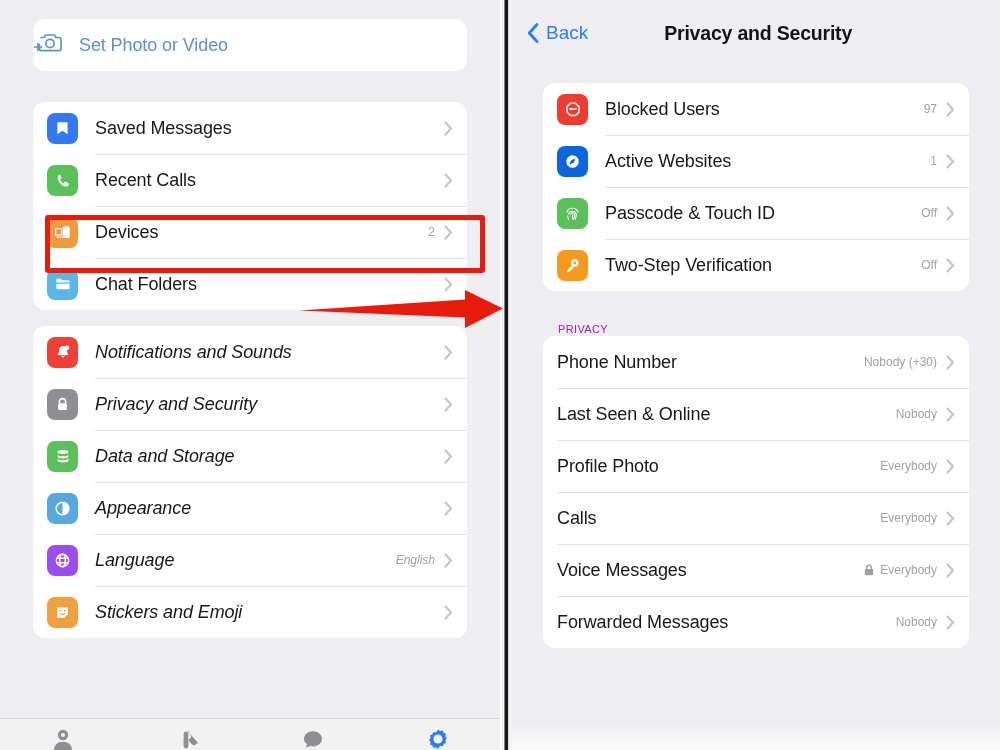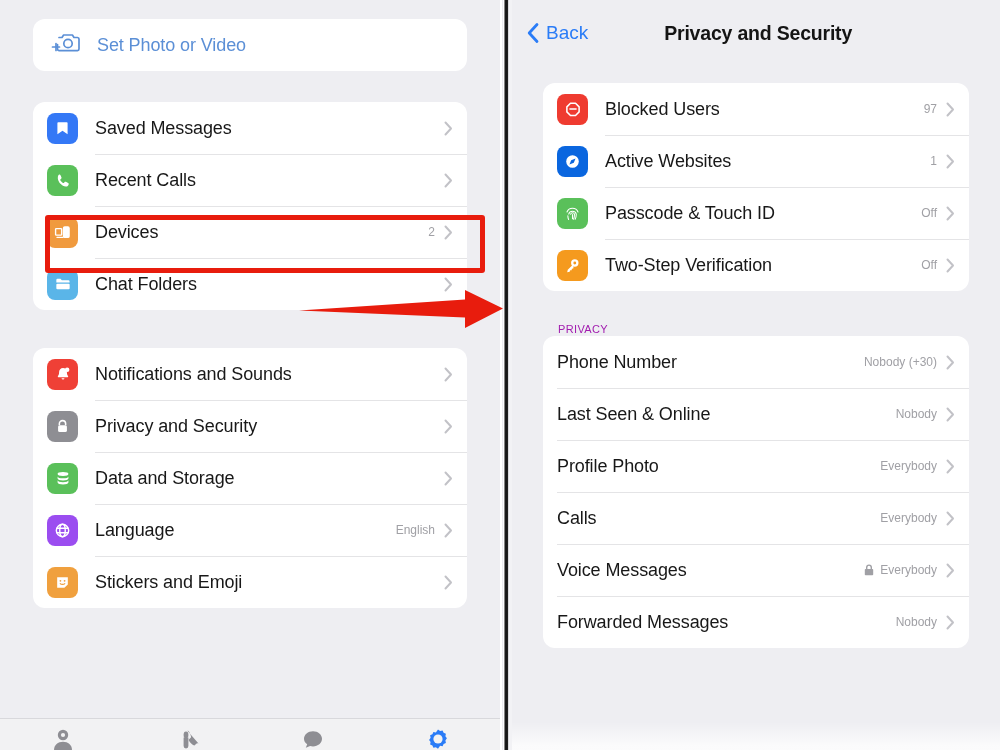--- a/index.html
+++ b/index.html
@@ -84,21 +84,20 @@
   .chev {
     width: 9px; height: 15px;
     flex: 0 0 9px;
     color: #c2c2c7;
   }
 
   
   .photo-row {
     height: 52px;
     display: flex; align-items: center;
-    padding-left: 18px;
   }
   .photo-label {
     font-size: 18px;
     color: #5b8fd6;
     margin-left: 16px;
     letter-spacing: -0.1px;
   }
 
   
   .section-head {
@@ -220,21 +219,21 @@
             </svg>
         </span>
         <span class="row-label">Chat Folders</span>
         <span class="row-value"></span>
         <svg class="chev" viewBox="0 0 9 15" fill="none" stroke="currentColor" stroke-width="2" stroke-linecap="round" stroke-linejoin="round">
             <path d="M1.5 1.5 L7 7.5 L1.5 13.5"></path>
           </svg>
       </div>
     </div>
 
-    <div class="card" style="margin-top:38px;">
+    <div class="card" style="margin-top:16px;font-style:italic;">
 
       <div class="row">
         <span class="ico" style="background:#ef4036">
           <svg width="18" height="18" viewBox="0 0 20 20" fill="#fff">
               <path d="M10 3.2c-2.6 0-4.3 1.9-4.3 4.4 0 3.2-.8 4.2-1.4 4.9-.3.4 0 1 .5 1h10.4c.5 0 .8-.6.5-1-.6-.7-1.4-1.7-1.4-4.9 0-2.5-1.7-4.4-4.3-4.4z"></path>
               <path d="M8.4 14.6h3.2a1.6 1.6 0 0 1-3.2 0z"></path>
               <circle cx="14.6" cy="5.4" r="2.5"></circle>
             </svg>
         </span>
         <span class="row-label">Notifications and Sounds</span>
@@ -266,20 +265,33 @@
               <path d="M4 12.6c0 1.2 2.7 2.2 6 2.2s6-1 6-2.2V15c0 1.2-2.7 2.2-6 2.2s-6-1-6-2.2z"></path>
             </svg>
         </span>
         <span class="row-label">Data and Storage</span>
         <span class="row-value"></span>
         <svg class="chev" viewBox="0 0 9 15" fill="none" stroke="currentColor" stroke-width="2" stroke-linecap="round" stroke-linejoin="round">
             <path d="M1.5 1.5 L7 7.5 L1.5 13.5"></path>
           </svg>
       </div>
 
+      <div class="row">
+        <span class="ico" style="background:#56a8dd">
+          <svg width="19" height="19" viewBox="0 0 20 20">
+              <circle cx="10" cy="10" r="6.6" fill="none" stroke="#fff" stroke-width="1.7"></circle>
+              <path d="M10 3.4a6.6 6.6 0 0 1 0 13.2z" fill="#fff"></path>
+            </svg>
+        </span>
+        <span class="row-label">Appearance</span>
+        <span class="row-value"></span>
+        <svg class="chev" viewBox="0 0 9 15" fill="none" stroke="currentColor" stroke-width="2" stroke-linecap="round" stroke-linejoin="round">
+            <path d="M1.5 1.5 L7 7.5 L1.5 13.5"></path>
+          </svg>
+      </div>
 
       <div class="row">
         <span class="ico" style="background:#9b4df0">
           <svg width="19" height="19" viewBox="0 0 20 20" fill="none" stroke="#fff" stroke-width="1.5">
               <circle cx="10" cy="10" r="6.5"></circle>
               <ellipse cx="10" cy="10" rx="2.9" ry="6.5"></ellipse>
               <path d="M3.8 7.7h12.4M3.8 12.3h12.4"></path>
             </svg>
         </span>
         <span class="row-label">Language</span>

